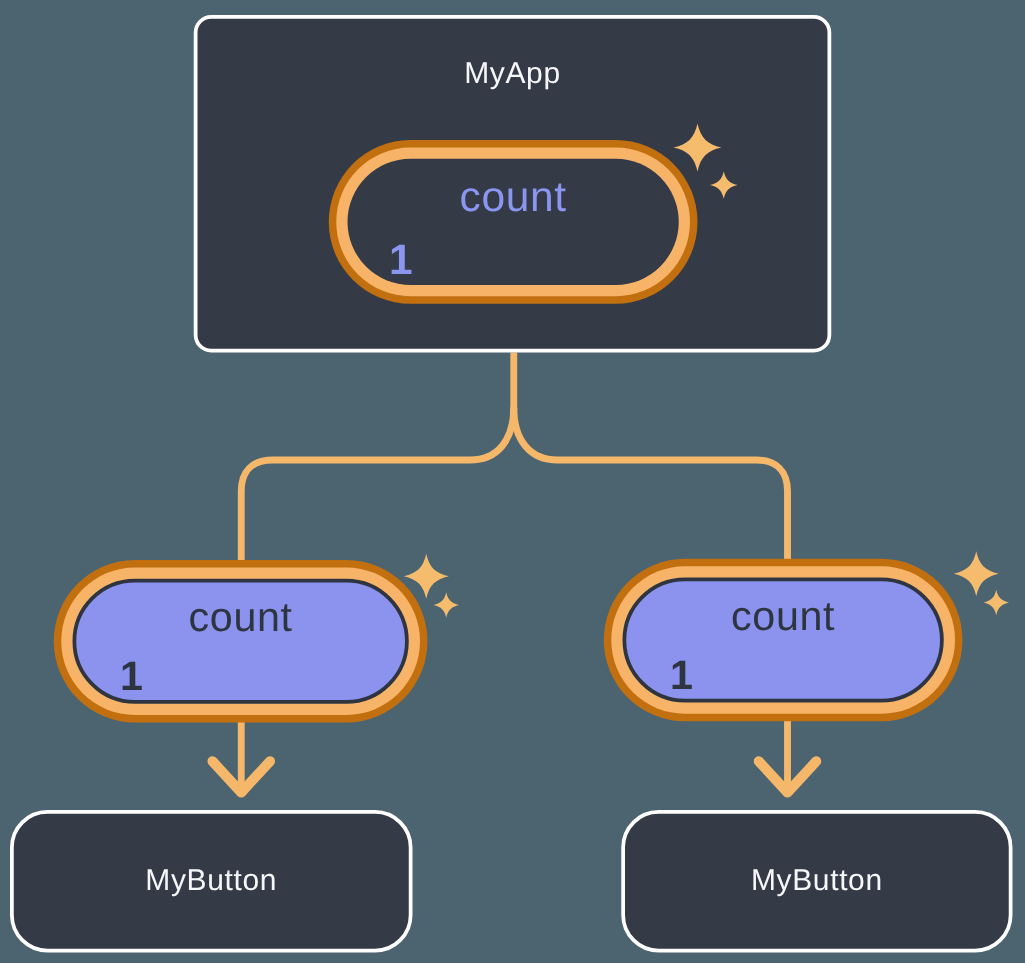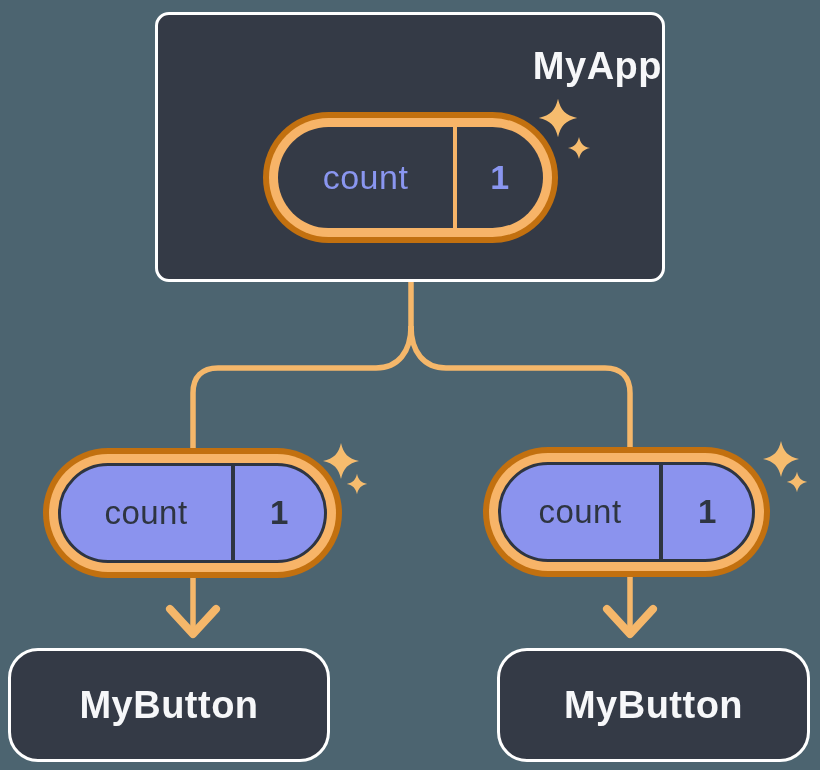--- a/index.html
+++ b/index.html
@@ -52,24 +52,24 @@
     display: flex;
     align-items: center;
     justify-content: center;
     border-radius: 30px;
   }
   .card.leaf.left  { left: 8px;   top: 648px; width: 322px; height: 114px; }
   .card.leaf.right { left: 497px; top: 648px; width: 313px; height: 114px; }
 
   .card-title {
     color: var(--text-light);
-    font-size: 38px;
-    font-weight: 700;
+    font-size: 24px;
+    font-weight: 400;
     letter-spacing: 0.5px;
-    text-align: right;
+    text-align: center;
   }
   .card.root .card-title { margin-top: 30px; }
 
   .pill {
     position: absolute;
     z-index: 3;
   }
   .pill.root-pill  { left: 263px; top: 112px; width: 295px; height: 131px; }
   .pill.leaf-pill.left  { left: 43px;  top: 448px; width: 299px; height: 130px; }
   .pill.leaf-pill.right { left: 483px; top: 447px; width: 287px; height: 130px; }
@@ -85,20 +85,21 @@
     background: var(--orange-light);
     border-radius: 999px;
     padding: 9px;
   }
   .pill-body {
     width: 100%; height: 100%;
     border-radius: 999px;
     display: flex;
     align-items: stretch;
     overflow: hidden;
+    flex-direction: column;
   }
   .root-pill .pill-body { background: var(--card-bg); }
   .leaf-pill .pill-body {
     background: var(--purple-fill);
     border: 3px solid var(--ink);
   }
   .cell {
     display: flex;
     align-items: center;
     justify-content: center;

